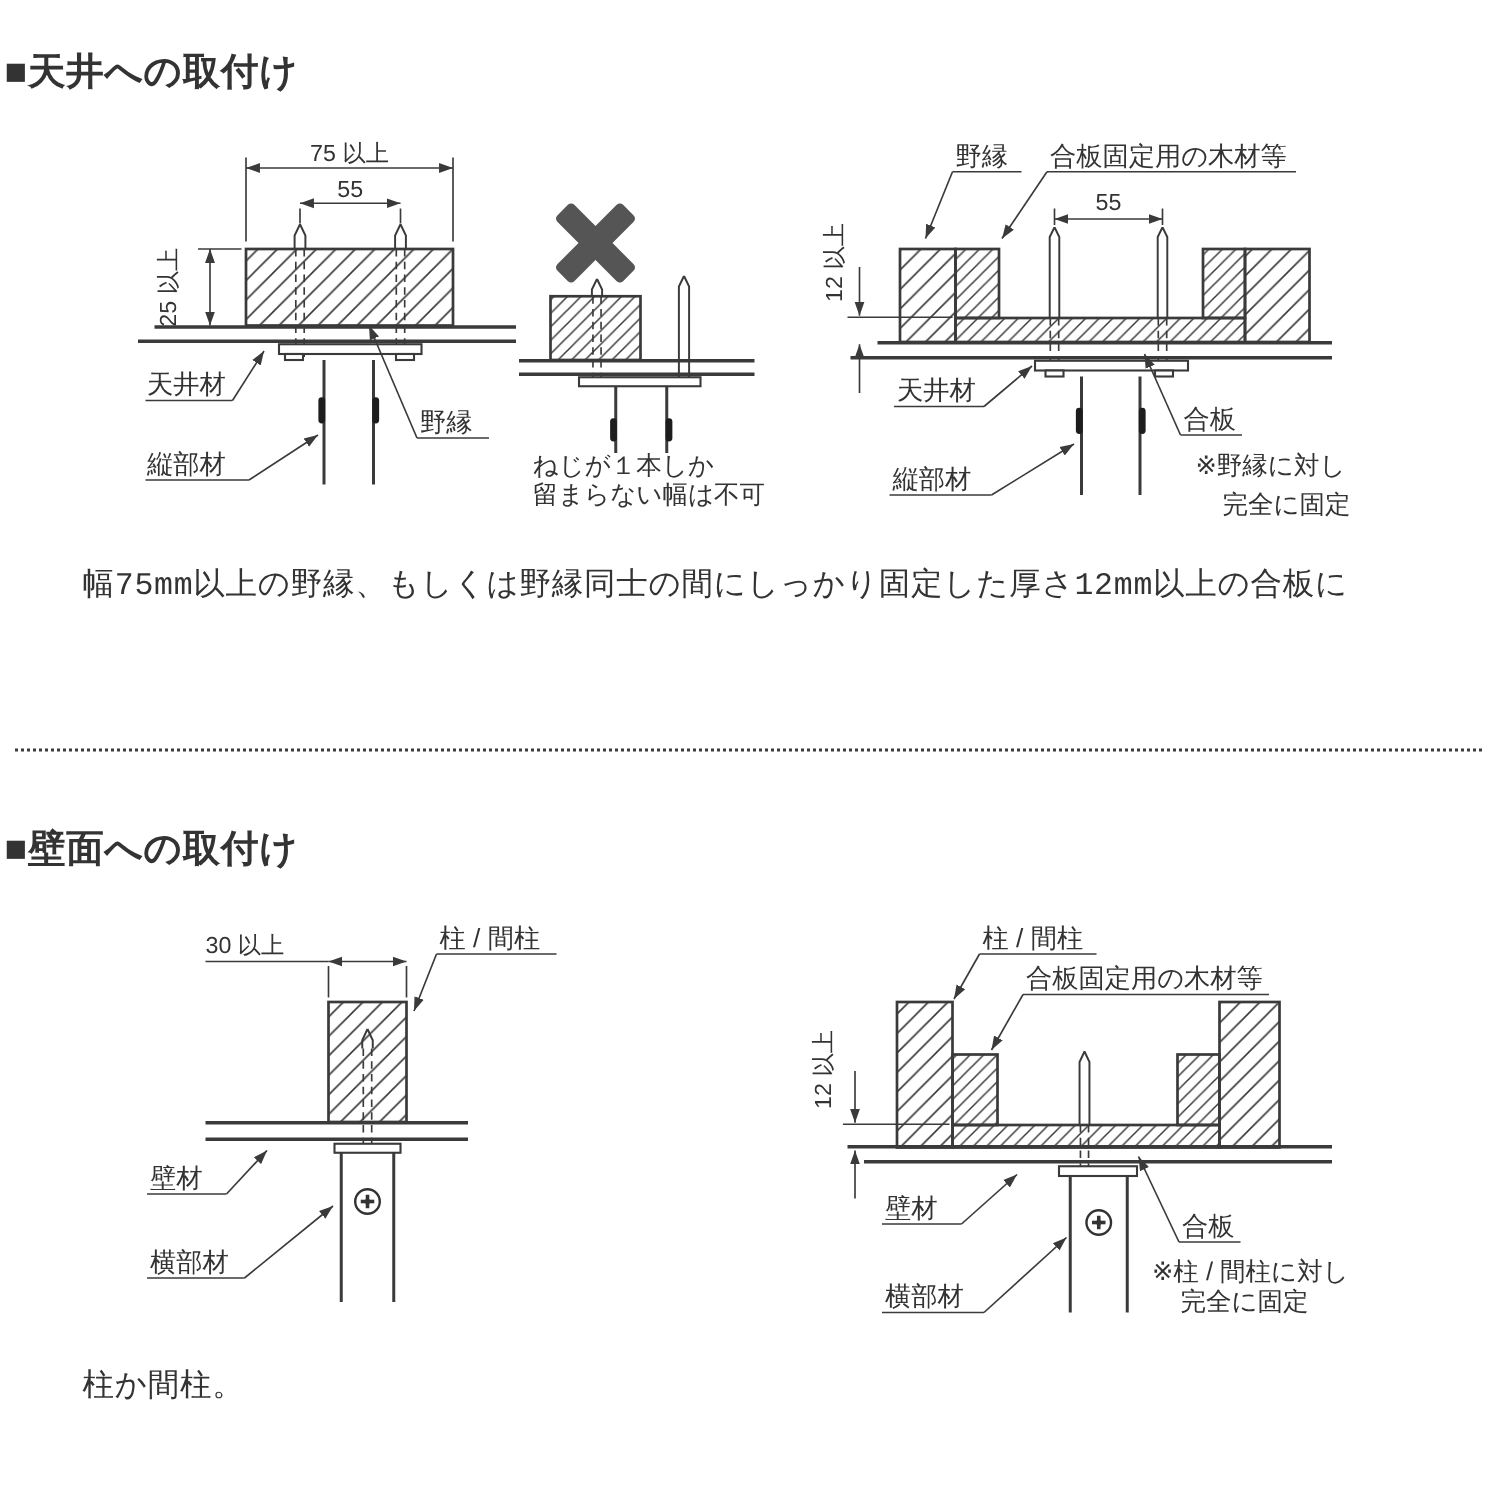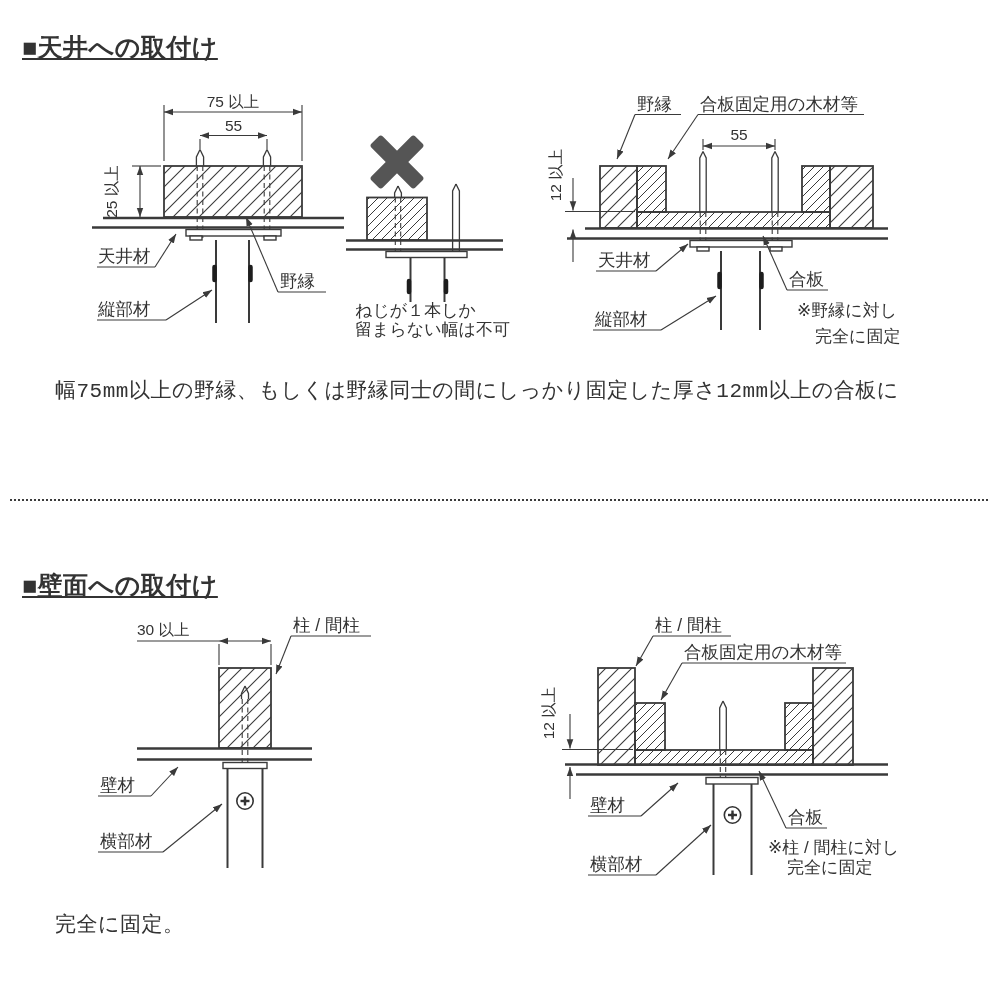--- a/index.html
+++ b/index.html
@@ -1,21 +1,21 @@
 <!DOCTYPE html>
 <html><head>
 <meta charset="utf-8">
 <style>
   html,body{margin:0;padding:0;}
   body{
     width:1000px;height:1000px;background:#ffffff;position:relative;
     font-family:"Liberation Sans","DejaVu Sans",sans-serif;color:#333;
     overflow:hidden;
   }
-  .sec-title{position:absolute;left:22px;font-size:25px;font-weight:bold;letter-spacing:0.5px;color:#333;text-decoration:underline;}
+  .sec-title{position:absolute;left:3px;font-size:25px;font-weight:bold;letter-spacing:0.5px;color:#333;}
   .para{position:absolute;left:55px;font-size:21px;line-height:32px;color:#333;letter-spacing:0.5px;}
   .divider{position:absolute;left:10px;right:12px;top:499px;border-top:2px dotted #3c3c3c;height:0;}
   svg{position:absolute;left:0;top:0;}
   svg text{font-family:"Liberation Sans","DejaVu Sans",sans-serif;fill:#333;}
   .lb{font-size:17.5px;}
   .dm{font-size:15.5px;}
   .cap{font-size:17px;}
   .thin{stroke:#3a3a3a;stroke-width:1.1;fill:none;}
   .wline{stroke:#3a3a3a;stroke-width:2.3;fill:none;}
   .pline{stroke:#3a3a3a;stroke-width:2;fill:none;}
@@ -279,17 +279,17 @@
     <text class="cap" x="787" y="873">完全に固定</text>
   </g>
 </svg>
 
 <div class="para" style="top:376px;font-family:Liberation Mono, monospace;">
   <div>幅75mm以上の野縁、もしくは野縁同士の間にしっかり固定した厚さ12mm以上の合板に</div>
 </div>
 
 <div class="divider"></div>
 
-<div class="sec-title" style="top:549px;margin-top:20px;">■壁面への取付け</div>
+<div class="sec-title" style="top:549px;">■壁面への取付け</div>
 
 <div class="para" style="top:908px;">
-  <div>完全に固定。</div>
+  <div>柱か間柱。</div>
 </div>
 
 </body></html>

